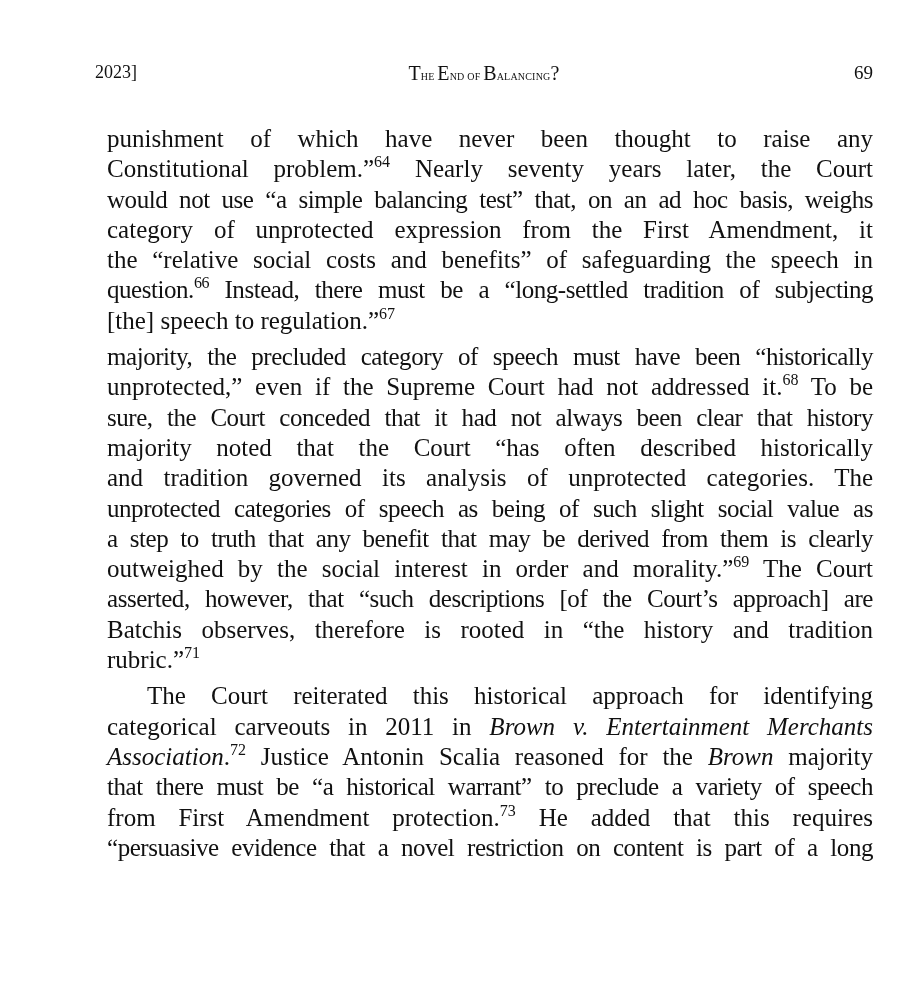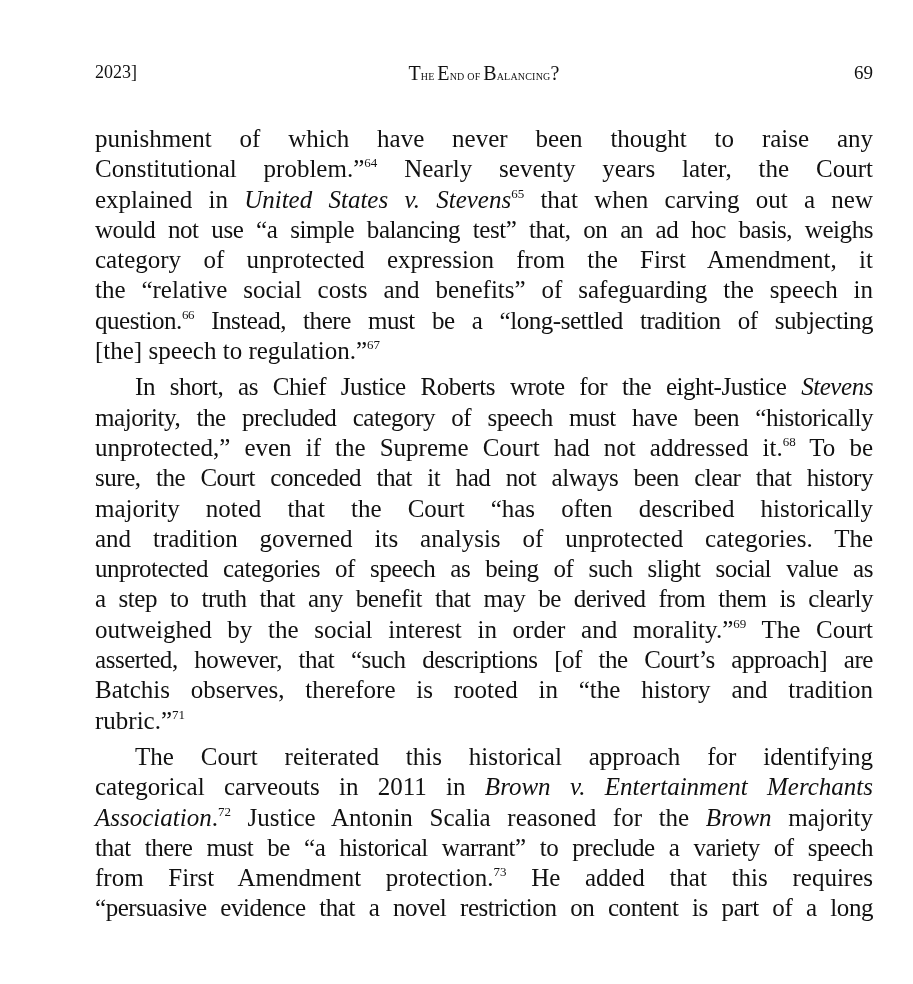--- a/index.html
+++ b/index.html
@@ -7,50 +7,48 @@
       font-family: "Liberation Serif", "DejaVu Serif", serif; }
     .page { position: absolute; left: 0; top: 0; width: 913px; height: 732px; }
     .header { position: absolute; top: 62px; left: 95px; width: 778px; height: 30px; font-size: 19px; }
     .hdr-left { position: absolute; left: 0; top: 0; font-size: 18px; }
     .hdr-center { position: absolute; left: 0; right: 0; text-align: center; top: 0; font-size: 20px; letter-spacing: 0.2px; }
     .hdr-center .sc { font-size: 10px; }
     .hdr-right { position: absolute; right: 0; top: 0; font-size: 19px; }
     .body { position: absolute; left: 95px; top: 124px; width: 778px; font-size: 25px; line-height: 30.3px; }
     .para { margin: 0; }
     .para + .para { margin-top: 6px; }
-    .line { display: block; white-space: nowrap; text-align: justify; text-align-last: justify; height: 30.3px; }
+    .line { display: block; white-space: nowrap; text-align: justify; text-align-last: justify; height: 30.3px; margin-left: 12px; }
     .line.last { text-align-last: left; }
     .indent { padding-left: 40px; }
     .line.tight { letter-spacing: -0.45px; word-spacing: -1px; }
-    sup { font-size: 13px; line-height: 0; vertical-align: 10px; }
+    sup { font-size: 16px; line-height: 0; vertical-align: 10px; }
     i { font-style: italic; }
   </style>
 </head>
 <body>
 
 <div class="page">
   <div class="header">
     <span class="hdr-left">2023]</span>
     <span class="hdr-center" id="hdr-title"><span>T</span><span class="sc">HE </span><span>E</span><span class="sc">ND OF </span><span>B</span><span class="sc">ALANCING</span><span>?</span></span>
     <span class="hdr-right">69</span>
   </div>
 
   <div class="body" id="body">
       <div class="para">
         <span class="line"><span>punishment of which have never been thought to raise any</span></span>
         <span class="line"><span>Constitutional problem.”</span><sup>64</sup><span> Nearly seventy years later, the Court</span></span>
-        <span class="line"><span>explained in </span><i>United States v. Stevens</i><sup>65</sup><span> that when carving out a new</span></span>
         <span class="line tight"><span>would not use “a simple balancing test” that, on an ad hoc basis, weighs</span></span>
         <span class="line"><span>category of unprotected expression from the First Amendment, it</span></span>
         <span class="line"><span>the “relative social costs and benefits” of safeguarding the speech in</span></span>
         <span class="line tight"><span>question.</span><sup>66</sup><span> Instead, there must be a “long-settled tradition of subjecting</span></span>
         <span class="line last"><span>[the] speech to regulation.”</span><sup>67</sup></span>
       </div>
       <div class="para">
-        <span class="line indent tight"><span>In short, as Chief Justice Roberts wrote for the eight-Justice </span><i>Stevens</i></span>
         <span class="line tight"><span>majority, the precluded category of speech must have been “historically</span></span>
         <span class="line"><span>unprotected,” even if the Supreme Court had not addressed it.</span><sup>68</sup><span> To be</span></span>
         <span class="line tight"><span>sure, the Court conceded that it had not always been clear that history</span></span>
         <span class="line"><span>majority noted that the Court “has often described historically</span></span>
         <span class="line"><span>and tradition governed its analysis of unprotected categories. The</span></span>
         <span class="line tight"><span>unprotected categories of speech as being of such slight social value as</span></span>
         <span class="line tight"><span>a step to truth that any benefit that may be derived from them is clearly</span></span>
         <span class="line"><span>outweighed by the social interest in order and morality.”</span><sup>69</sup><span> The Court</span></span>
         <span class="line tight"><span>asserted, however, that “such descriptions [of the Court’s approach] are</span></span>
         <span class="line"><span>Batchis observes, therefore is rooted in “the history and tradition</span></span>

